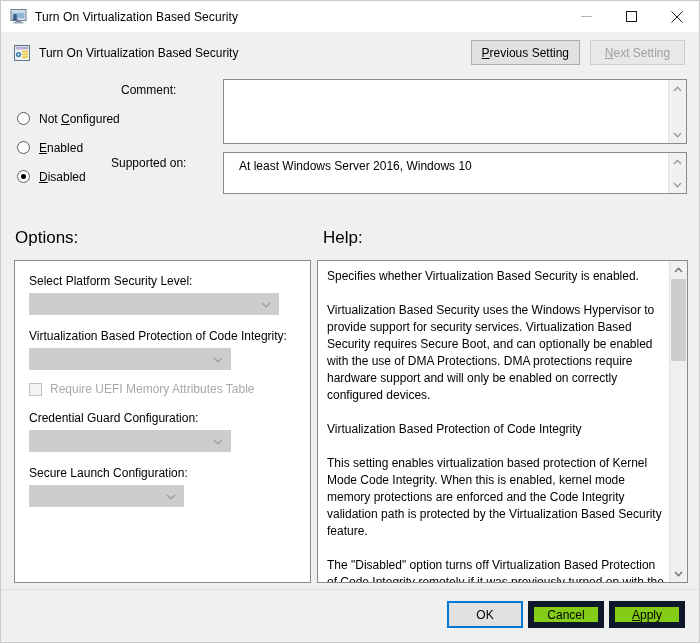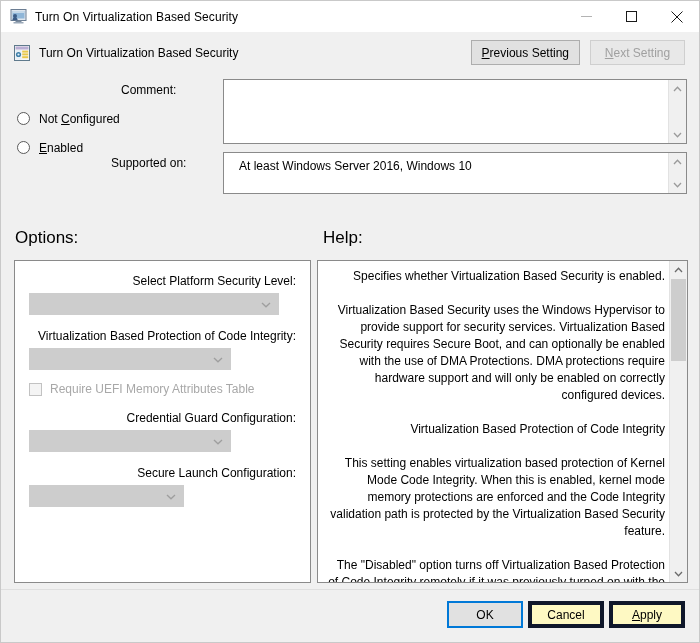--- a/index.html
+++ b/index.html
@@ -198,21 +198,20 @@
     position: absolute;
     font-size: 17px;
   }
   
   .panel {
     position: absolute;
     background: #fff;
     border: 1px solid #8a8a8a;
     box-sizing: border-box;
     overflow: hidden;
-    text-align: right;
   }
   .opt-label {
     font-size: 12px;
     color: #000;
     margin-bottom: 5px;
   }
   .combo {
     background: #cdcdcd;
     border: 1px solid #cdcdcd;
     height: 22px;
@@ -264,22 +263,22 @@
     position: absolute;
     right: 14px;
     top: 11px;
     display: flex;
     gap: 5px;
   }
   .btn-lg {
     width: 76px;
     height: 27px;
     font-size: 12px;
-    background: #fef9c3;
-    border: 4px solid #0f172a;
+    background: #84cc16;
+    border: 6px solid #0f172a;
     display: inline-flex;
     align-items: center;
     justify-content: center;
     box-sizing: border-box;
     cursor: default;
     font-family: "Liberation Sans", sans-serif;
   }
   .btn-lg.default {
     border: 2px solid #0078d7;
     background: #e1e1e1;
@@ -354,20 +353,24 @@
 
     <div class="radios">
       <div class="radio-row">
         <span class="radio-mark"></span>
         <span class="radio-label"><span>Not </span><u>C</u><span>onfigured</span></span>
       </div>
       <div class="radio-row">
         <span class="radio-mark"></span>
         <span class="radio-label"><span></span><u>E</u><span>nabled</span></span>
       </div>
+      <div class="radio-row">
+        <span class="radio-mark checked"></span>
+        <span class="radio-label"><span></span><u>D</u><span>isabled</span></span>
+      </div>
     </div>
 
     <div class="field-label" style="left:120px; top:10px; width:90px;">Comment:</div>
     <div class="textbox" style="left:222px; top:6px; width:464px; height:65px;">
       <div class="content"></div>
       <div class="vscroll">
         <div class="arrowbtn">
           <svg width="9" height="6" viewBox="0 0 9 6">
               <polyline points="1,5 4.5,1.3 8,5" fill="none" stroke="#9a9a9a" stroke-width="1.3"></polyline>
             </svg>

